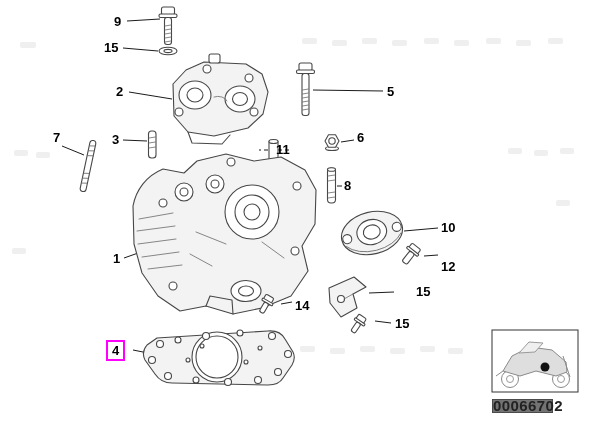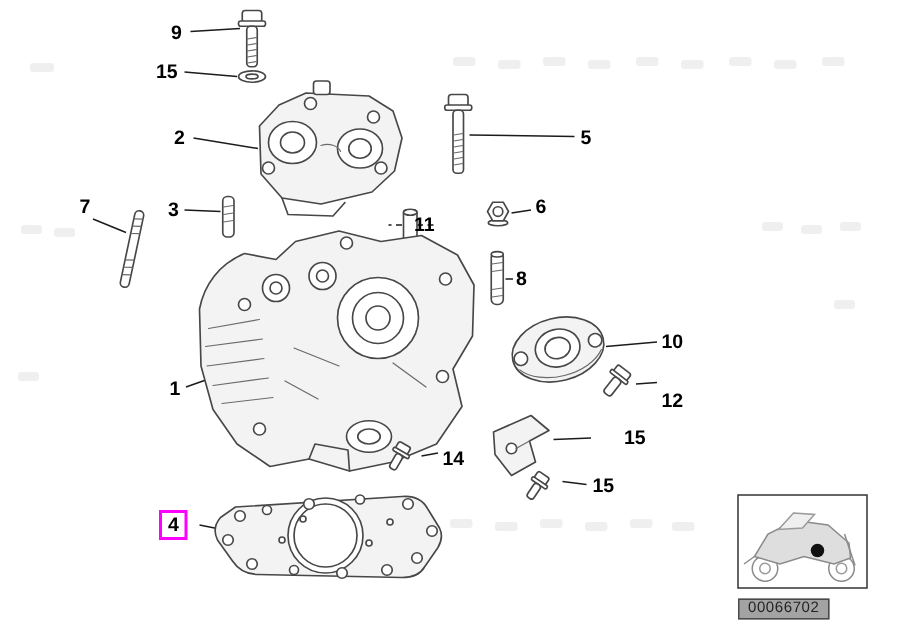--- a/index.html
+++ b/index.html
@@ -10,22 +10,22 @@
     position:absolute; font-size:13px; font-weight:bold; color:#000;
     line-height:16px; cursor:pointer; user-select:none;
   }
   .callout-box {
     position:absolute; border:2px solid #f0f; padding:0 4px; line-height:16px;
     cursor:pointer;
   }
   .callout-box .callout-inner { font-size:13px; font-weight:bold; color:#000; }
   .code-box {
     position:absolute; left:492px; top:399px; width:61px; height:14px;
-    border:1px solid #4a4a4a; font-size:10px; line-height:12px; text-align:center;
-    letter-spacing:.4px; color:#222; background:#a3a3a3;
+    border:1px solid #4a4a4a; font-size:15px; line-height:12px; text-align:center;
+    letter-spacing:.4px; color:#222; background:#737373;font-weight:bold;
   }
   
   .part  { stroke:#474747; stroke-width:1.1; fill:#ffffff; stroke-linejoin:round; stroke-linecap:round; }
   .partfill { fill:#f3f3f3; }
   .thin  { stroke:#6a6a6a; stroke-width:.8; fill:none; }
   .leader{ stroke:#1b1b1b; stroke-width:1; }
   .dashed{ stroke-dasharray:4 3; }
   .wm    { fill:#dcdcdc; opacity:.45; }
 </style>
 </head>

